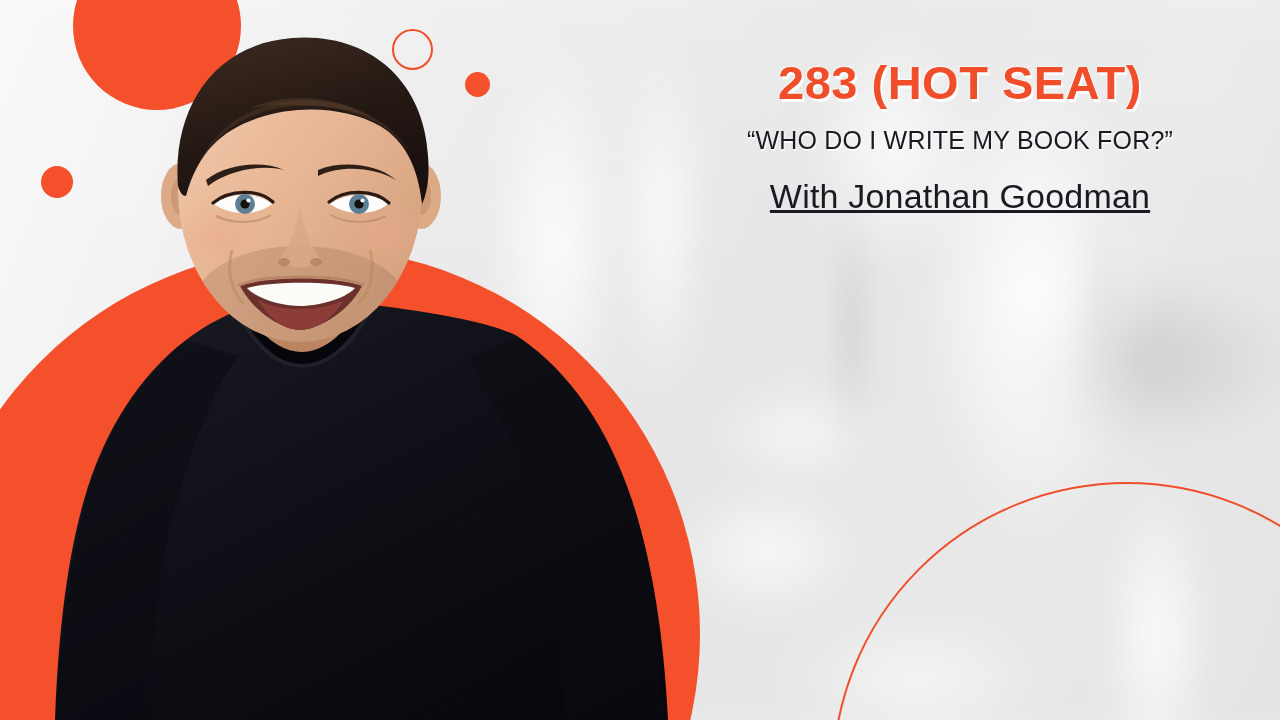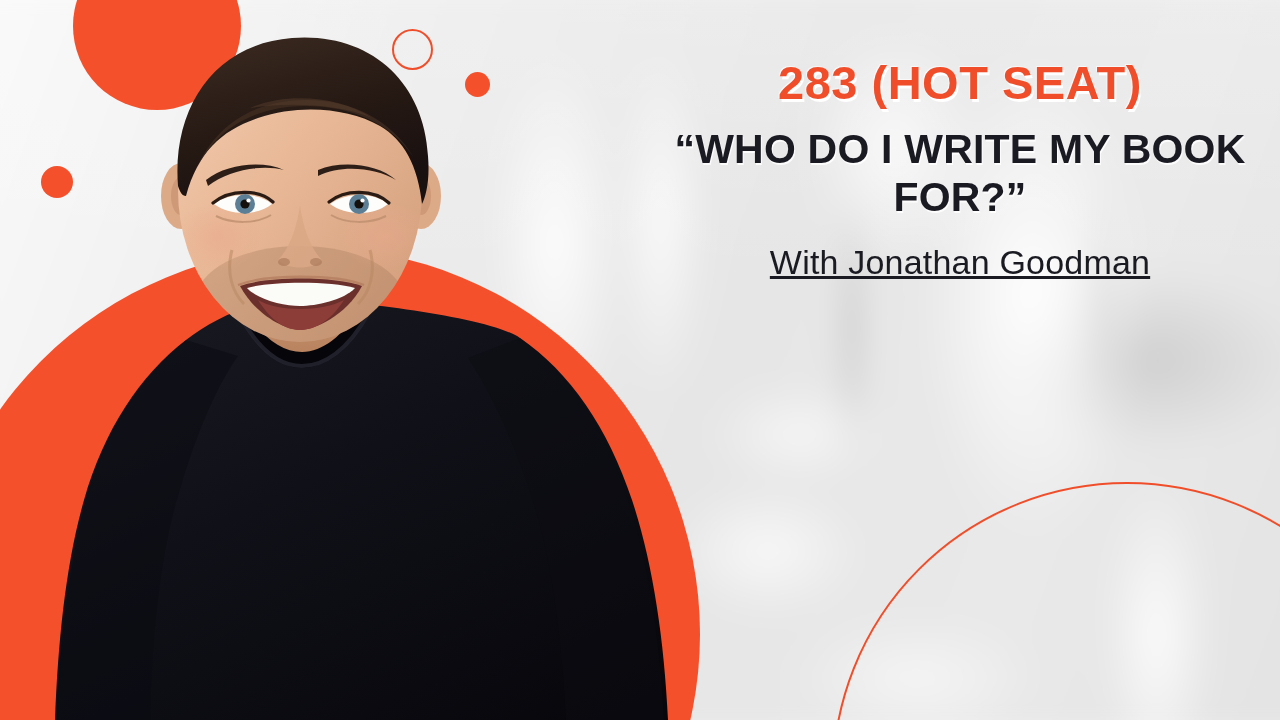--- a/index.html
+++ b/index.html
@@ -74,21 +74,21 @@
     position:absolute; left:660px; top:58px; width:600px;
     text-align:center;
   }
   .ep-title {
     font-size:47px; font-weight:bold; letter-spacing:.5px;
     line-height:1.05; white-space:nowrap;
     text-shadow:2px 3px 0 rgba(255,255,255,.95), -1px -1px 0 rgba(255,255,255,.6);
   }
   .ep-subtitle {
     margin-top:19px;
-    font-size:41px; font-weight:bold; letter-spacing:.2px; line-height:1.17;
+    font-size:25px; font-weight:normal; letter-spacing:.2px; line-height:1.17;
     text-shadow:1px 2px 0 rgba(255,255,255,.85);
   }
   .ep-host {
     margin-top:22px;
     font-size:34px; font-weight:normal; letter-spacing:.2px; line-height:1.1;
     white-space:nowrap;
   }
 </style>
 </head>
 <body>

